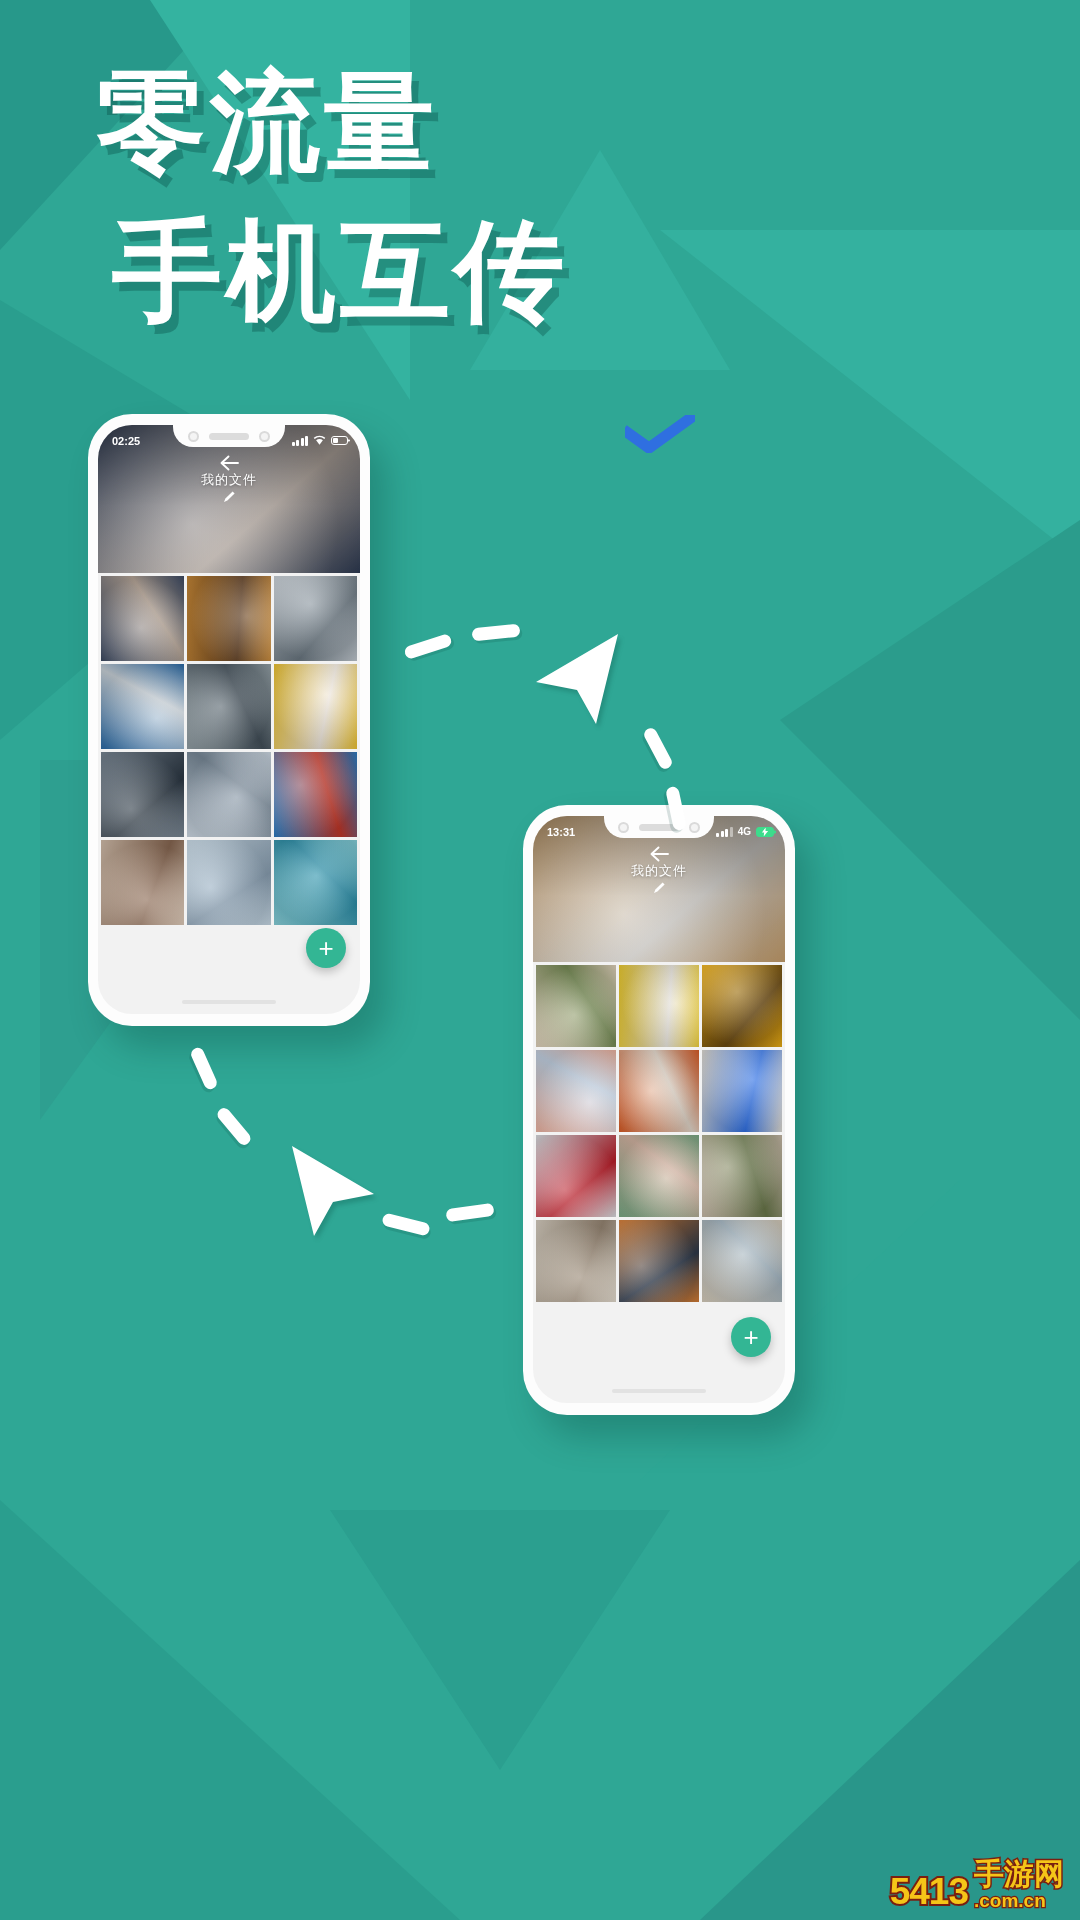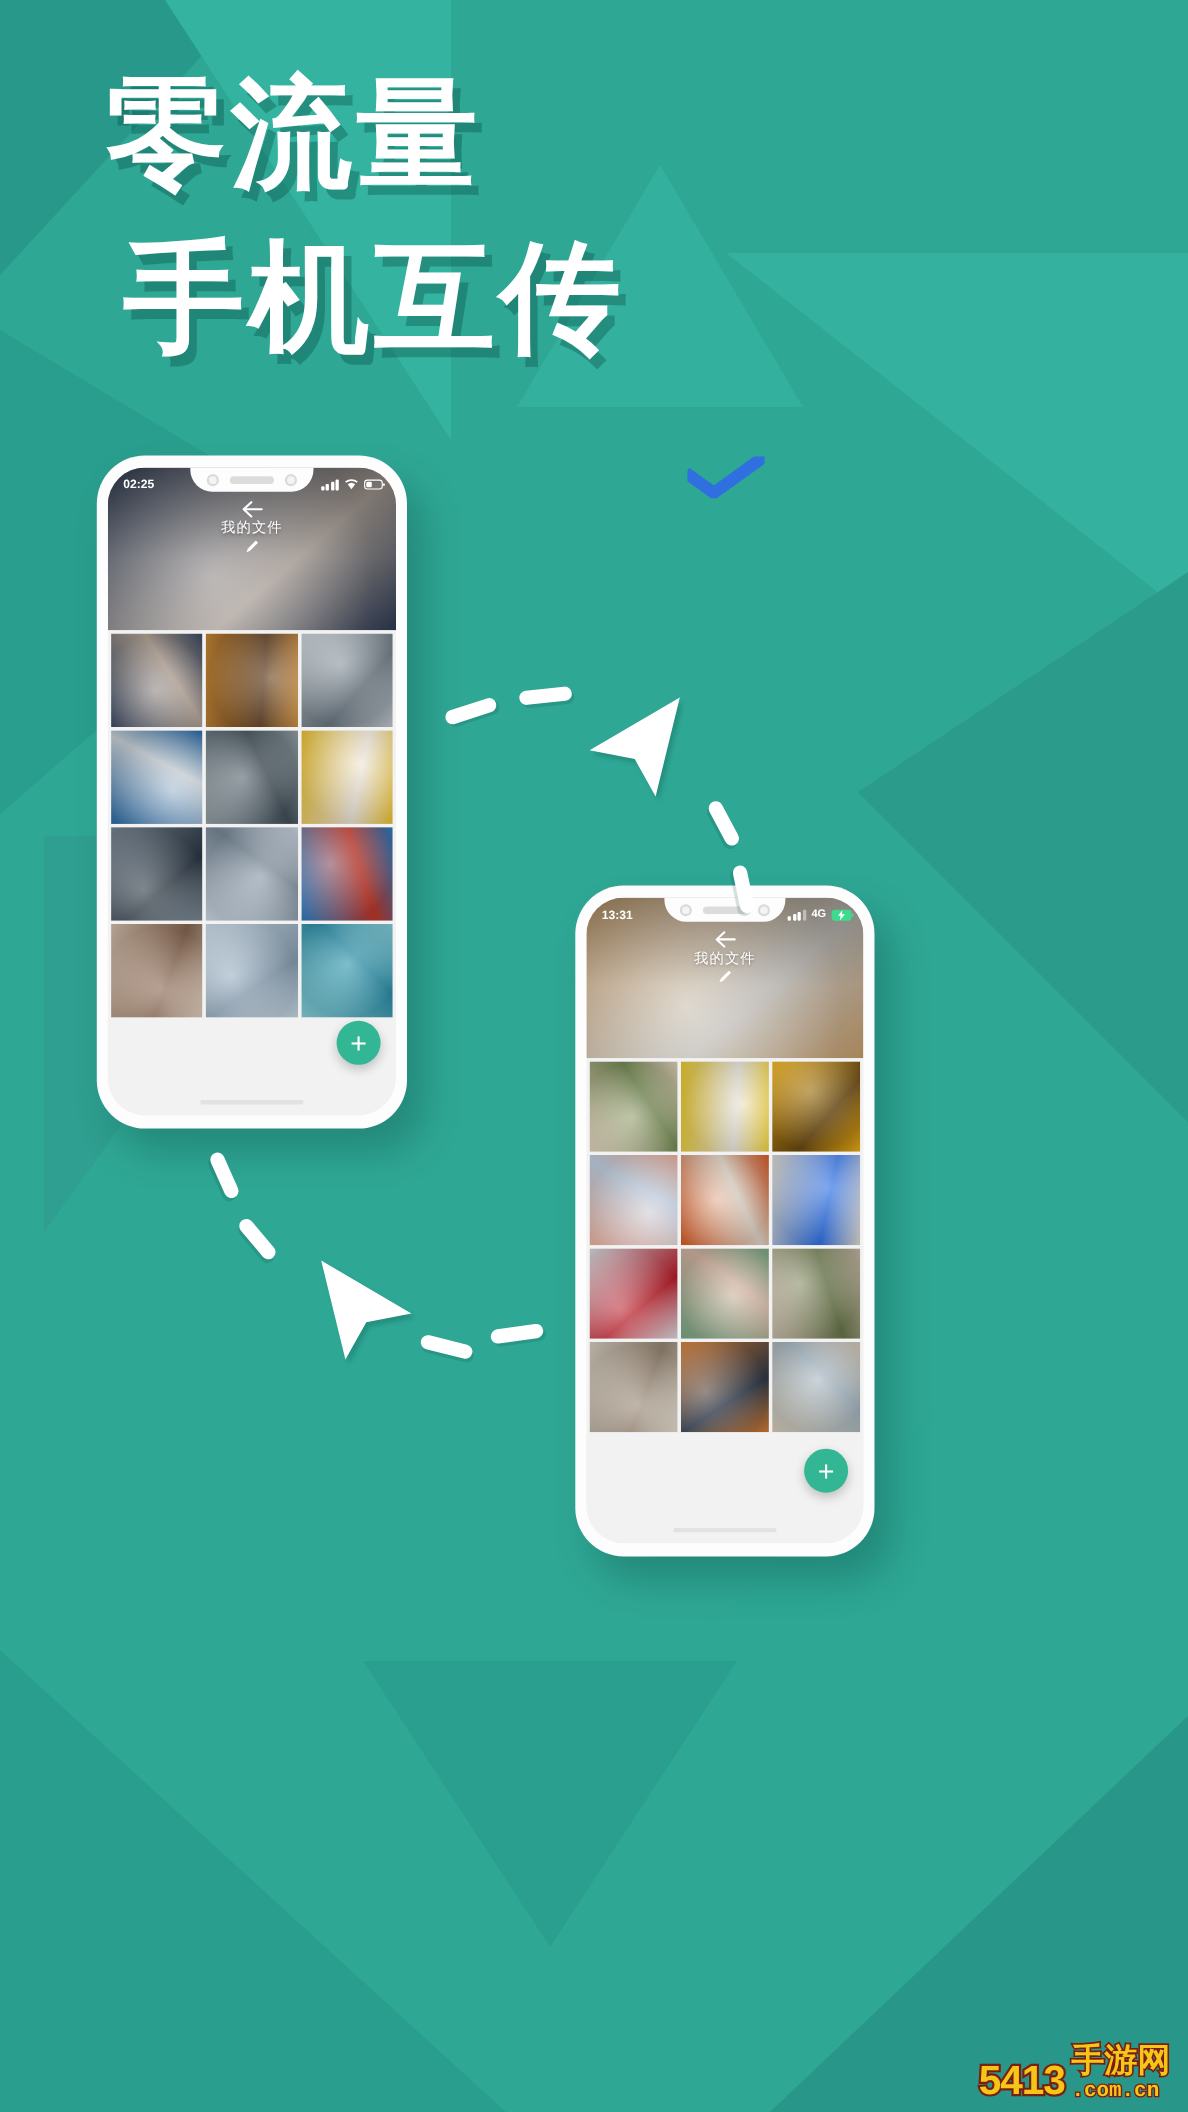--- a/index.html
+++ b/index.html
@@ -96,21 +96,21 @@
 
   
   .watermark{position:absolute;right:16px;bottom:10px;z-index:40;display:flex;align-items:flex-end;gap:6px;}
   .wm-num{
     font-size:37px;font-weight:bold;color:#f5c518;
     -webkit-text-stroke:4px #7a1f10;paint-order:stroke fill;
     letter-spacing:-1px;line-height:1;
   }
   .wm-right{display:flex;flex-direction:column;align-items:flex-start;line-height:1;}
   .wm-cn{font-size:30px;font-weight:bold;color:#f5c518;-webkit-text-stroke:3px #7a1f10;paint-order:stroke fill;letter-spacing:0px;}
-  .wm-dom{font-size:19px;font-weight:bold;color:#f5c518;-webkit-text-stroke:2.5px #7a1f10;paint-order:stroke fill;margin-top:2px;font-family:Liberation Mono, monospace;}
+  .wm-dom{font-size:19px;font-weight:bold;color:#f5c518;-webkit-text-stroke:2.5px #7a1f10;paint-order:stroke fill;margin-top:2px;}
 </style>
 </head>
 <body>
 
 <div class="stage">
 
   <div class="facet f1"></div>
   <div class="facet f2"></div>
   <div class="facet f3"></div>
   <div class="facet f4"></div>

